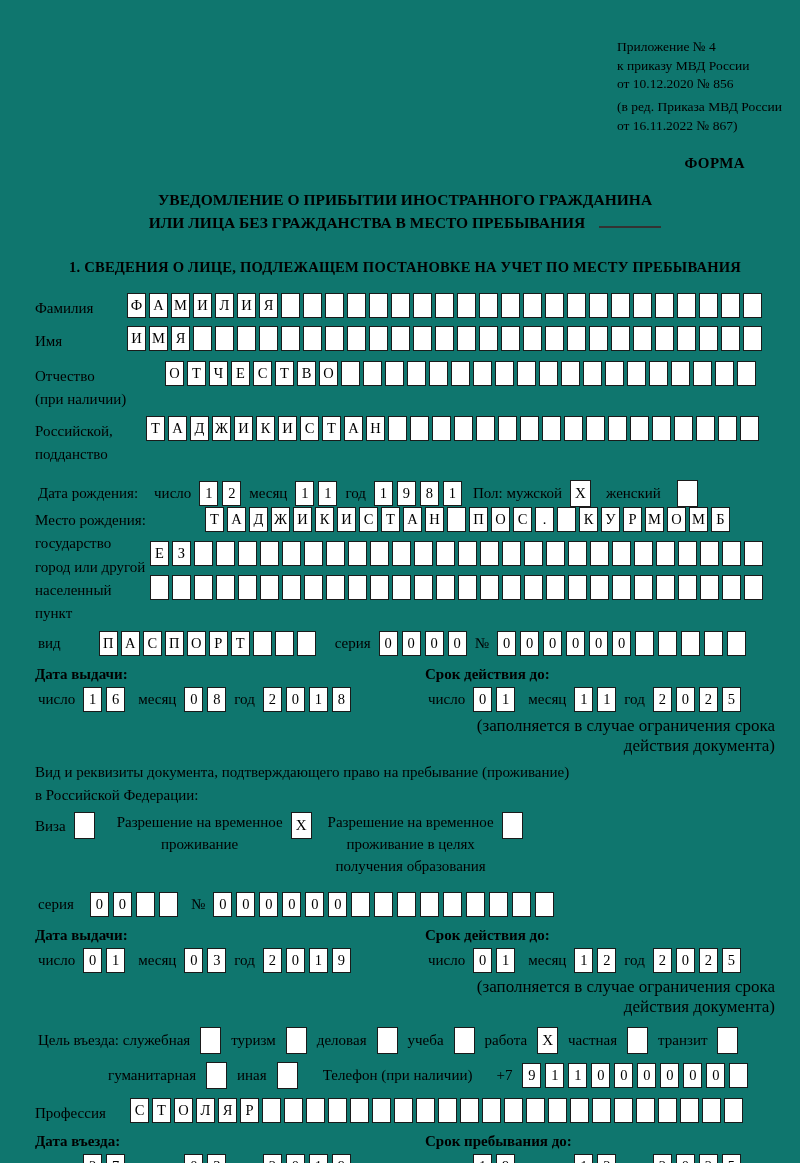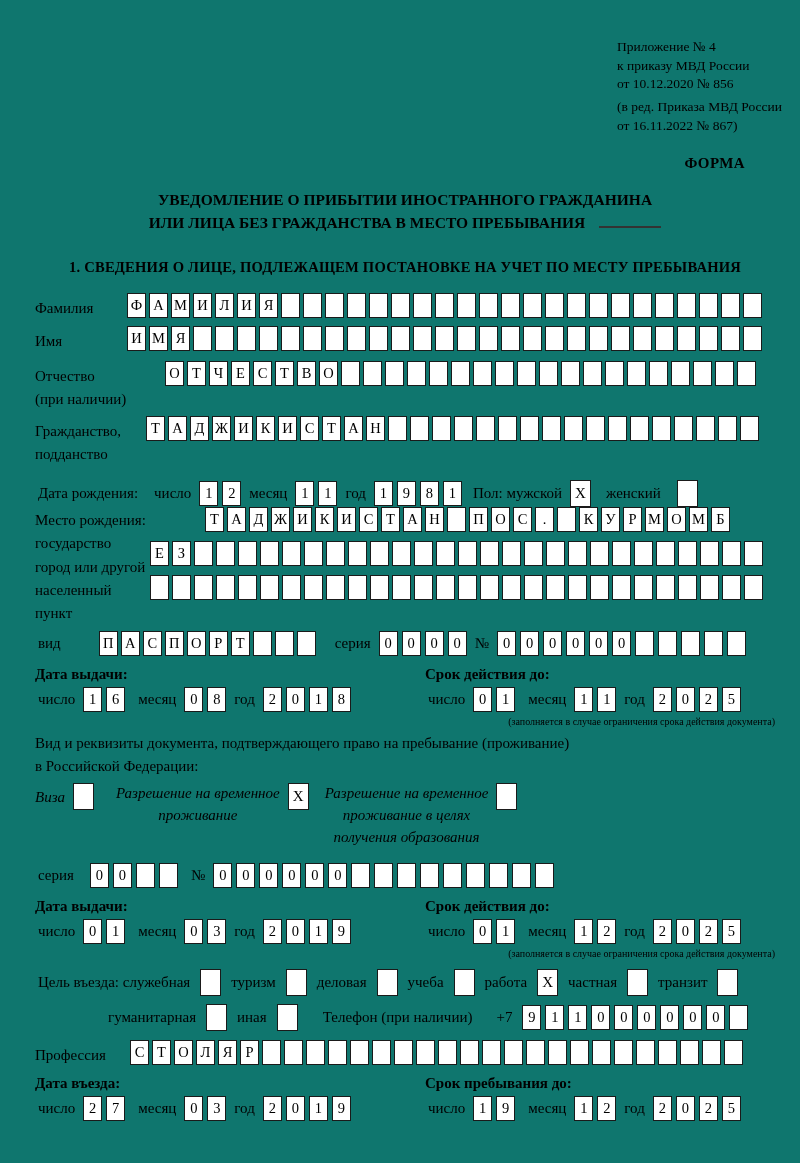--- a/index.html
+++ b/index.html
@@ -33,24 +33,24 @@
   }
   .stackrows{display:flex;flex-direction:column;gap:9px;}
   
   .dates-row{display:flex;margin-top:10px;}
   .dates-col1{flex:0 0 390px;}
   .dates-col2{flex:1 1 auto;}
   .dates-heading{font-weight:bold;text-align:left;margin-bottom:4px;}
   .dateline{display:flex;align-items:center;gap:5px;}
   .dateline .txt{margin:0 3px;}
   .dategroup{display:flex;gap:4px;}
-  .small-note{font-size:10px;text-align:right;margin-top:4px;}
+  .small-note{font-size:17px;text-align:right;margin-top:4px;}
   .inline-label{padding-top:4px;}
   .opt{display:flex;align-items:flex-start;gap:8px;}
-  .opt-text{line-height:1.45;font-style:italic;}
+  .opt-text{line-height:1.45;}
   .center{text-align:center;}
 </style>
 </head>
 <body>
 
 <div class="page">
 
   <div class="appendix">
     <div>Приложение № 4</div>
     <div>к приказу МВД России</div>
@@ -169,21 +169,21 @@
         <div class="cell"></div>
         <div class="cell"></div>
         <div class="cell"></div>
         <div class="cell"></div>
         <div class="cell"></div>
       </div>
   </div>
 
   <div class="frow" style="margin-top:4px;">
     <div class="flabel" style="width:111px;">
-      <div>Гражданство,</div>
+      <div>Российской,</div>
       <div>подданство</div>
     </div>
     <div class="boxes">
         <div class="cell">Т</div>
         <div class="cell">А</div>
         <div class="cell">Д</div>
         <div class="cell">Ж</div>
         <div class="cell">И</div>
         <div class="cell">К</div>
         <div class="cell">И</div>

